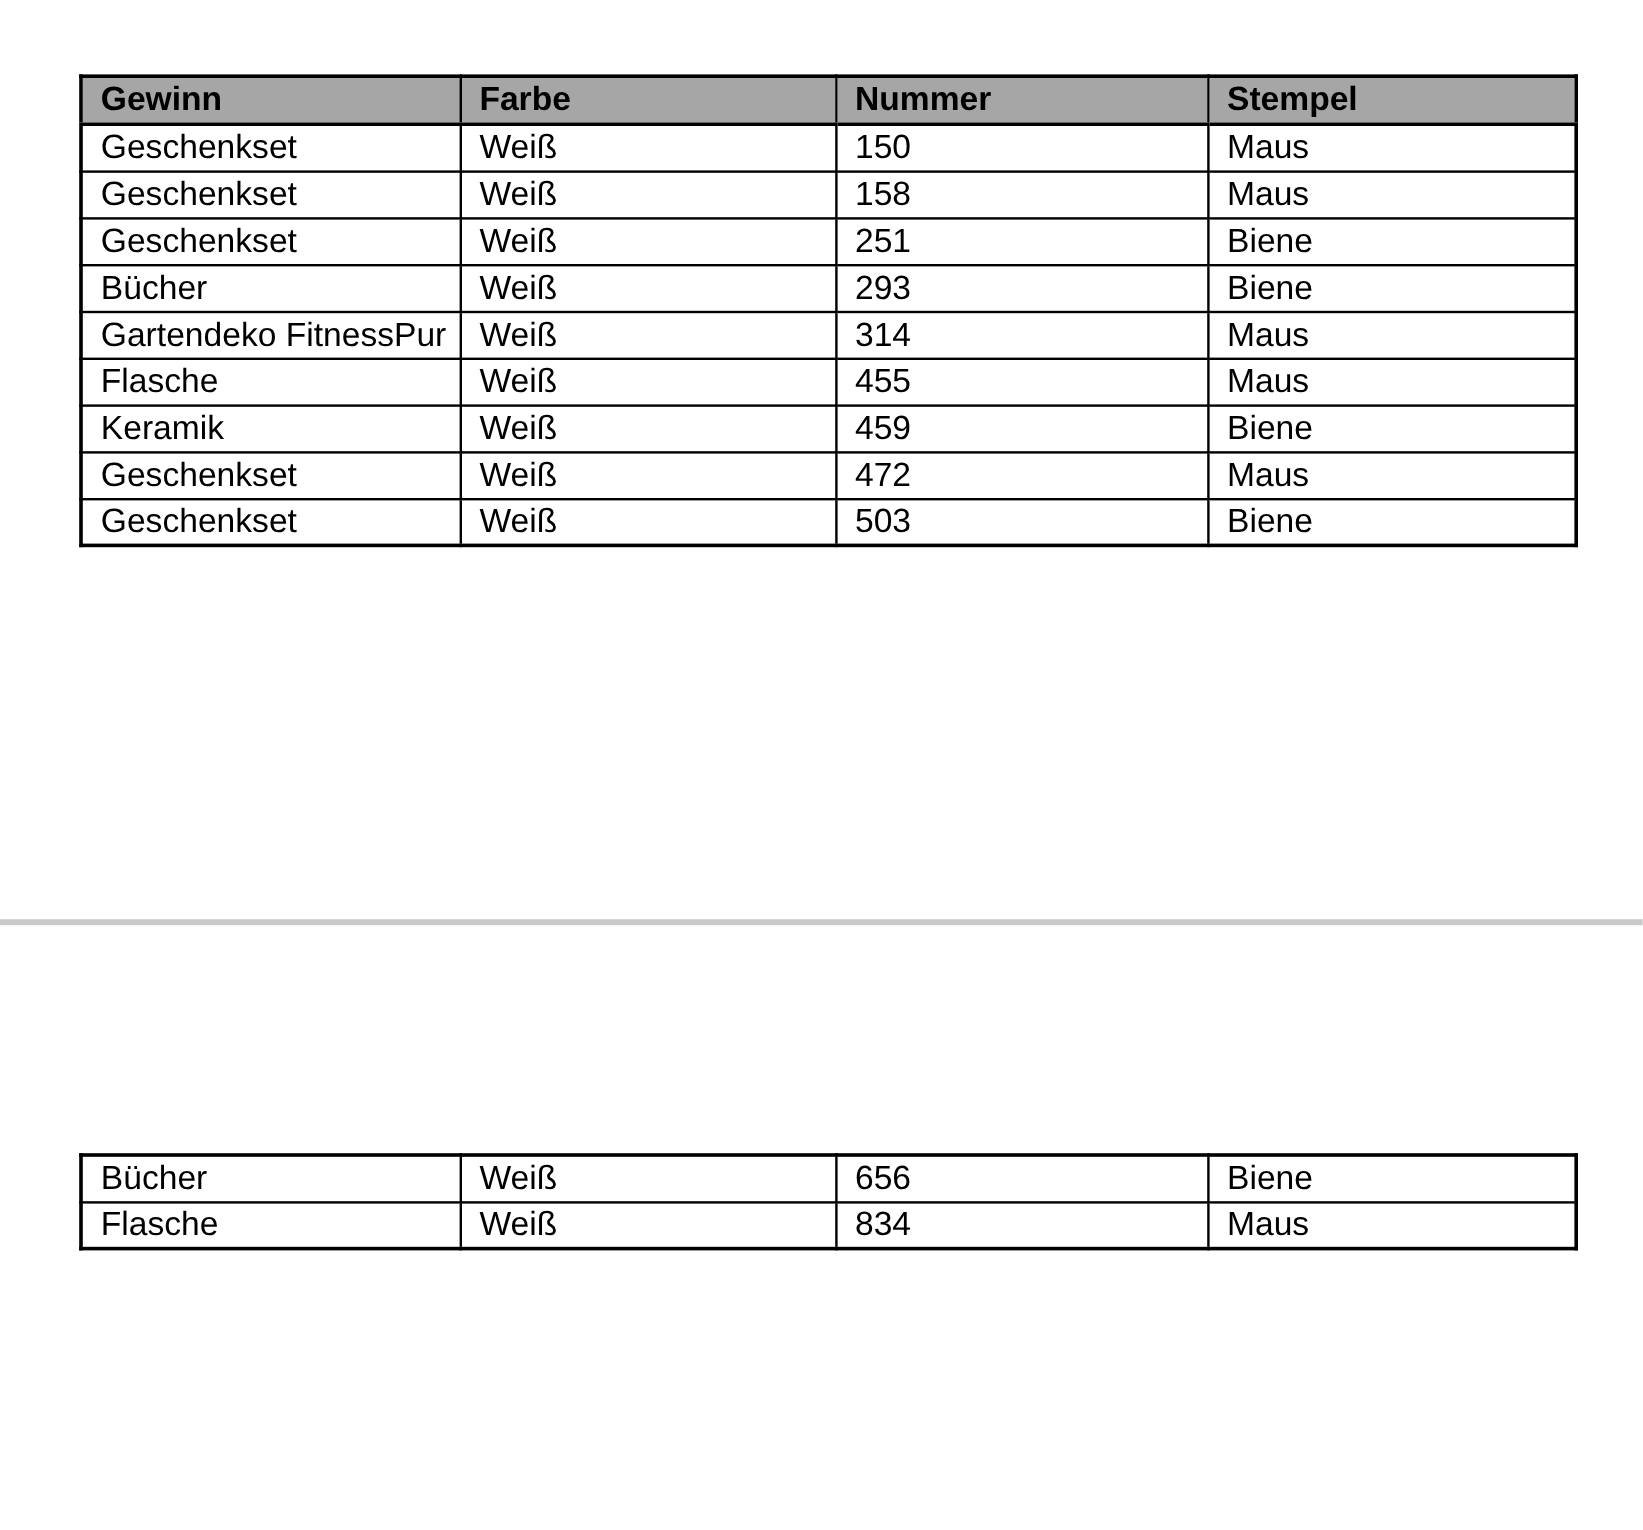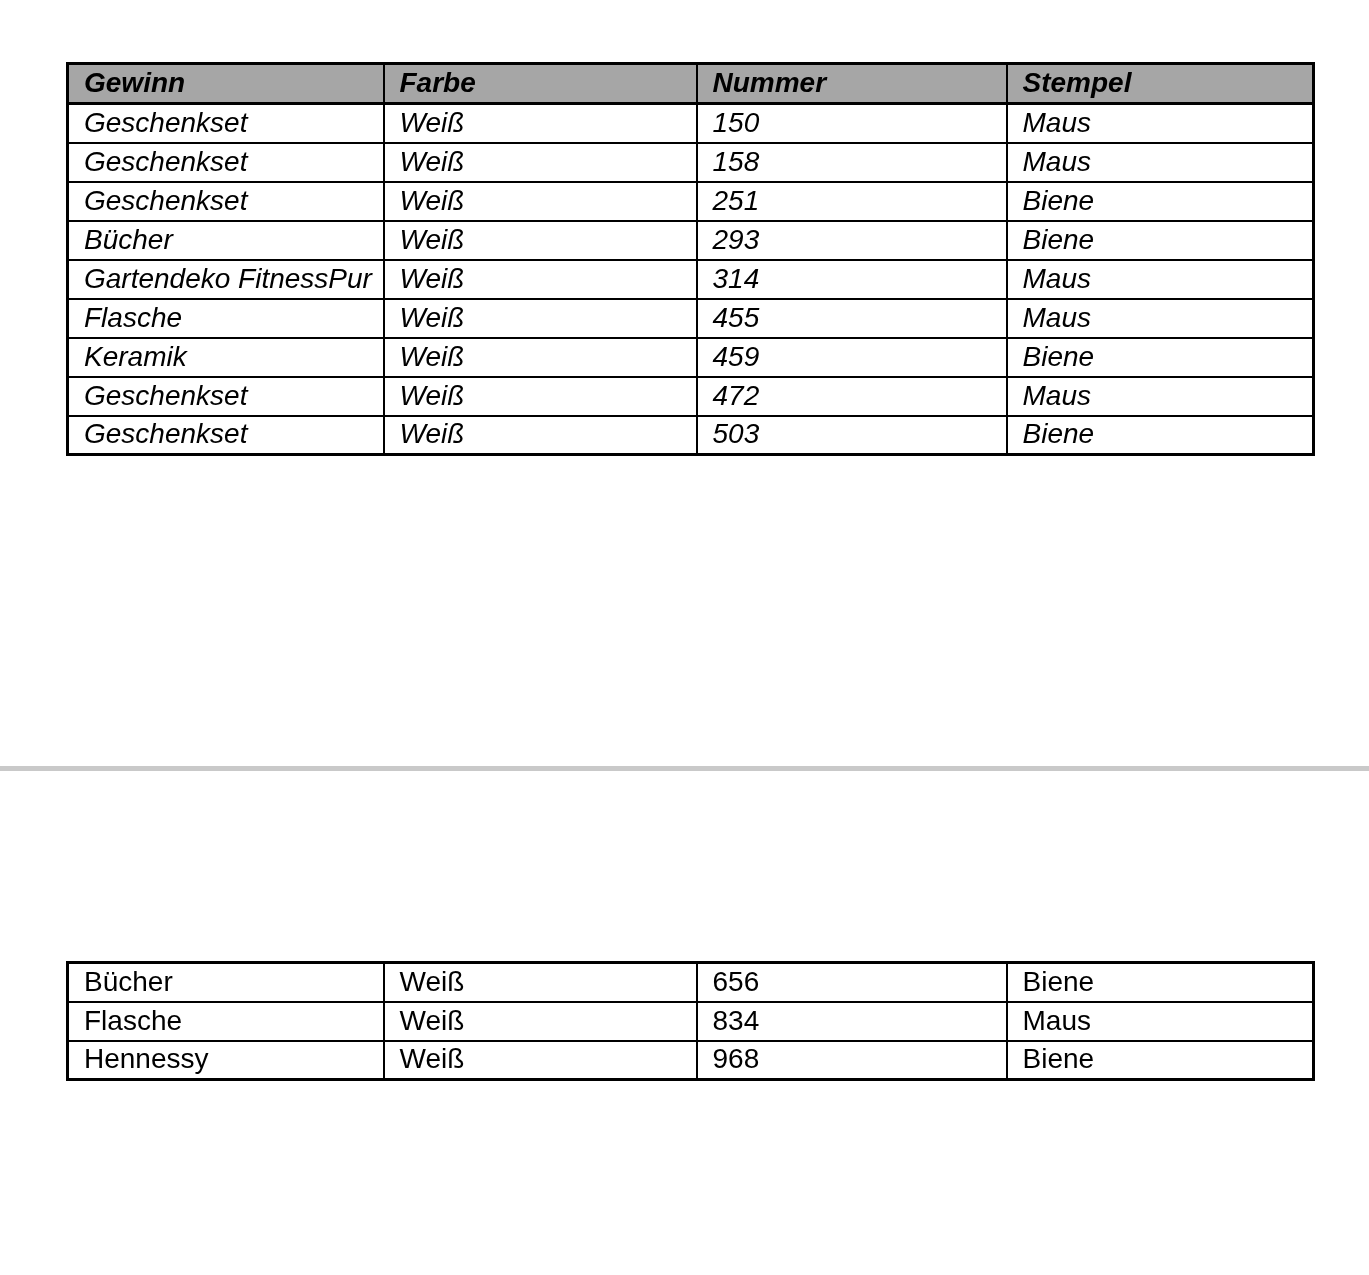--- a/index.html
+++ b/index.html
@@ -22,21 +22,21 @@
     color: var(--text);
   }
   .doc-table {
     position: absolute;
     left: 66px;
     width: 1246px;
     border-collapse: collapse;
     table-layout: fixed;
     border: 3px solid var(--border);
   }
-  #table1 { top: 62px; font-style: italic; }
+  #table1 { top: 62px; }
   #table2 { top: 961px; }
   .doc-table th, .doc-table td {
     border: 2px solid var(--border);
     font-size: 28px;
     height: 39px;
     padding: 0 4px 1px 15px;
     vertical-align: middle;
     text-align: left;
     white-space: nowrap;
     overflow: hidden;
@@ -148,20 +148,14 @@
         <td>Weiß</td>
         <td>656</td>
         <td>Biene</td>
       </tr>
       <tr>
         <td>Flasche</td>
         <td>Weiß</td>
         <td>834</td>
         <td>Maus</td>
       </tr>
-      <tr>
-        <td>Hennessy</td>
-        <td>Weiß</td>
-        <td>968</td>
-        <td>Biene</td>
-      </tr>
     </tbody>
 </table>
 
 </body></html>

